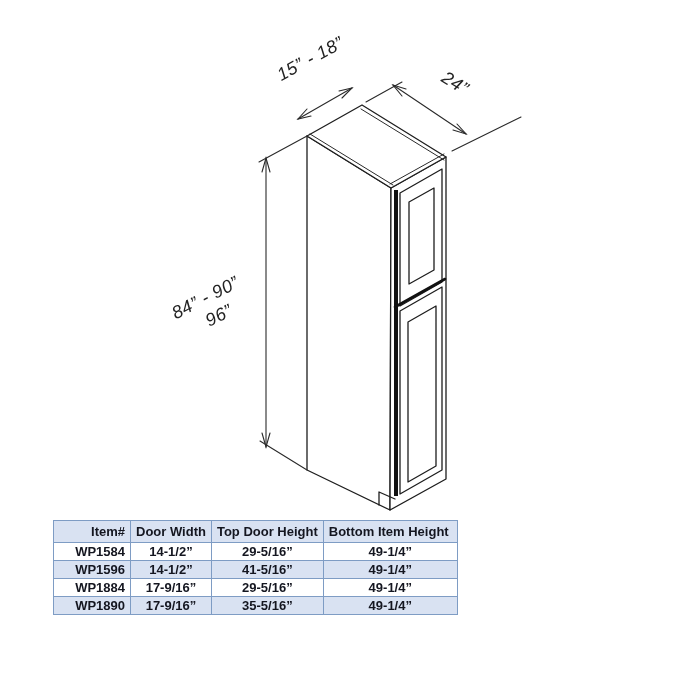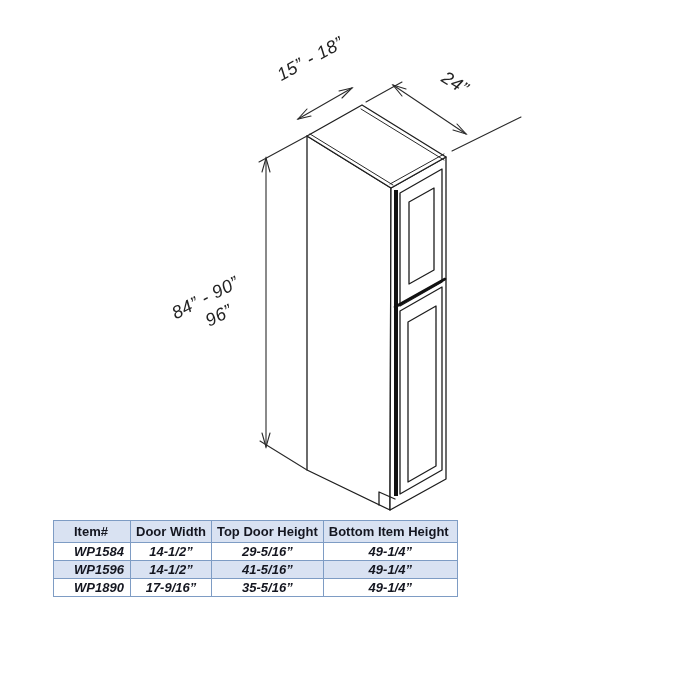--- a/index.html
+++ b/index.html
@@ -22,22 +22,22 @@
     position:absolute;left:53px;top:520px;border-collapse:collapse;
     font-family:"Liberation Sans",sans-serif;font-size:13px;color:#141620;
     background:#ffffff;table-layout:fixed;
   }
   .spec-table th,.spec-table td{
     border:1px solid #7e9cc4;white-space:nowrap;overflow:hidden;
   }
   .spec-table th{
     background:#d9e2f2;font-weight:700;height:19px;padding:1px 5px;text-align:left;
   }
-  .spec-table td{height:17px;padding:0 5px;text-align:center;font-weight:600;font-style:italic;}
-  .spec-table th.c0,.spec-table td.c0{text-align:left;padding-left:20px;}
+  .spec-table td{height:17px;padding:0 5px;text-align:center;font-weight:600;}
+  .spec-table th.c0,.spec-table td.c0{text-align:right;padding-left:20px;}
   .spec-table tbody tr:nth-child(even) td{background:#d9e2f2;}
   .w0{width:77px}.w1{width:75px}.w2{width:104px}.w3{width:134px}
 </style>
 </head>
 <body>
 
 <div class="stage">
 
   <svg class="drawing" width="700" height="516" viewBox="0 0 700 516">
 
@@ -117,20 +117,26 @@
         <td>29-5/16”</td>
         <td>49-1/4”</td>
       </tr>
       <tr>
         <td class="c0">WP1596</td>
         <td>14-1/2”</td>
         <td>41-5/16”</td>
         <td>49-1/4”</td>
       </tr>
       <tr>
+        <td class="c0">WP1884</td>
+        <td>17-9/16”</td>
+        <td>29-5/16”</td>
+        <td>49-1/4”</td>
+      </tr>
+      <tr>
         <td class="c0">WP1890</td>
         <td>17-9/16”</td>
         <td>35-5/16”</td>
         <td>49-1/4”</td>
       </tr>
     </tbody>
   </table>
 </div>
 
 </body></html>

